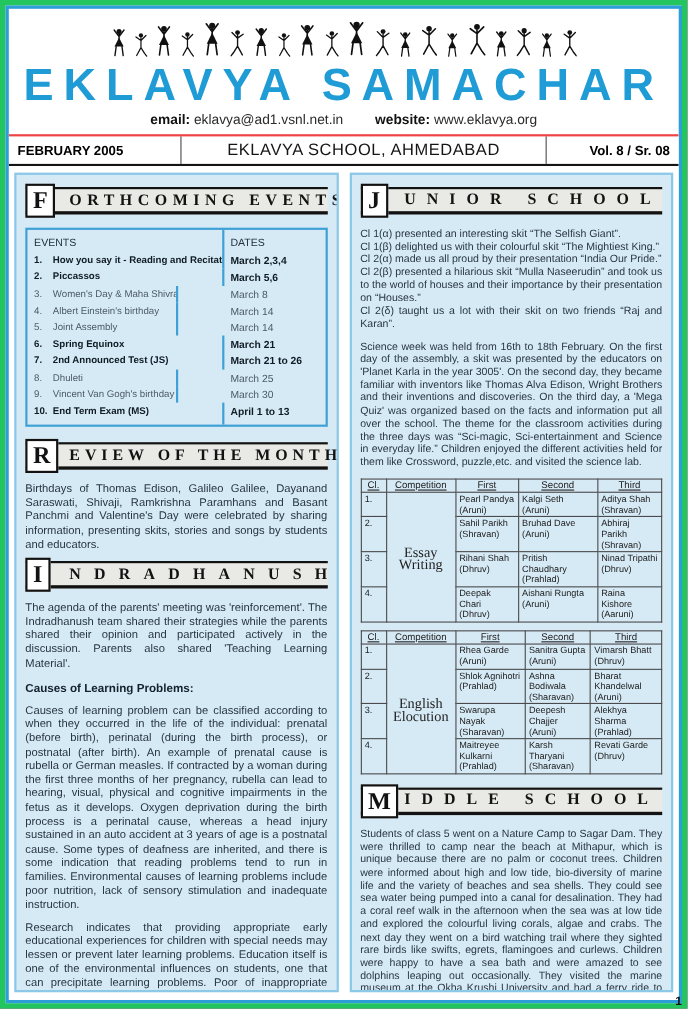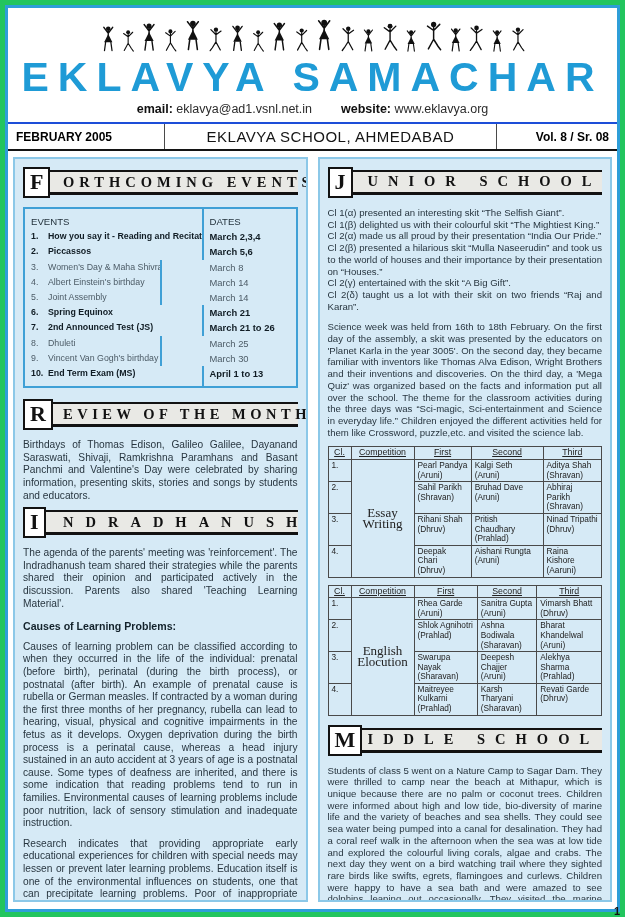--- a/index.html
+++ b/index.html
@@ -12,21 +12,21 @@
   .masthead{text-align:center;padding-top:7px;}
   .figures{height:40px;display:flex;justify-content:center;align-items:flex-end;gap:5px;}
   .fig{display:block;}
   .title{color:var(--brand-blue,#1f9bd6);font-size:41px;line-height:1.05;font-weight:bold;
         letter-spacing:9px;margin:1px 0 0;white-space:nowrap;}
   .contact{font-size:12.5px;color:#2b2b2b;margin:3px 0 6px;}
   .contact b{color:#111;}
   .contact .sep{display:inline-block;width:22px;}
 
   
-  .infobar{display:flex;border-top:2px solid #1d4ed8;border-bottom:2px solid #141414;
+  .infobar{display:flex;border-top:2px solid #ef4444;border-bottom:2px solid #141414;
         align-items:stretch;background:#fff;}
   .infobar .cell{padding:4px 8px;display:flex;align-items:center;}
   .ib-left{width:140px;font-weight:bold;font-size:12px;border-right:1px solid #4a4a4a;}
   .ib-center{flex:1;justify-content:center;font-size:15px;letter-spacing:.5px;color:#151515;
         border-right:1px solid #4a4a4a;}
   .ib-right{width:104px;font-weight:bold;font-size:12px;justify-content:flex-end;}
 
   
   .content{flex:1;display:flex;gap:10px;padding:6px 5px 7px;background:#fff;min-height:0;}
   .col{flex:1;background:var(--panel-blue,#d6eaf6);border:2px solid var(--panel-border,#8cc8e8);
@@ -257,21 +257,20 @@
         <div class="sec-head ls-d">
           <span class="dropcap">J</span>
           <span>UNIOR SCHOOL</span>
         </div>
 
         <div style="margin-bottom:9px;">
             <div class="jr-line">Cl 1(α) presented an interesting skit “The Selfish Giant”.</div>
             <div class="jr-line">Cl 1(β) delighted us with their colourful skit “The Mightiest King.”</div>
             <div class="jr-line">Cl 2(α) made us all proud by their presentation “India Our Pride.”</div>
             <div class="jr-line">Cl 2(β) presented a hilarious skit “Mulla Naseerudin” and took us to the world of houses and their importance by their presentation on “Houses.”</div>
-            <div class="jr-line">Cl 2(γ) entertained with the skit “A Big Gift”.</div>
             <div class="jr-line">Cl 2(δ) taught us a lot with their skit on two friends “Raj and Karan”.</div>
           </div>
 
         <p class="just">Science week was held from 16th to 18th February. On the first day of the assembly, a skit was presented by the educators on 'Planet Karla in the year 3005'. On the second day, they became familiar with inventors like Thomas Alva Edison, Wright Brothers and their inventions and discoveries. On the third day, a 'Mega Quiz' was organized based on the facts and information put all over the school. The theme for the classroom activities during the three days was “Sci-magic, Sci-entertainment and Science in everyday life.” Children enjoyed the different activities held for them like Crossword, puzzle,etc. and visited the science lab.</p>
 
         <div>
             <table class="res-table">
               <thead>
                 <tr>
                   <th>Cl.</th>

